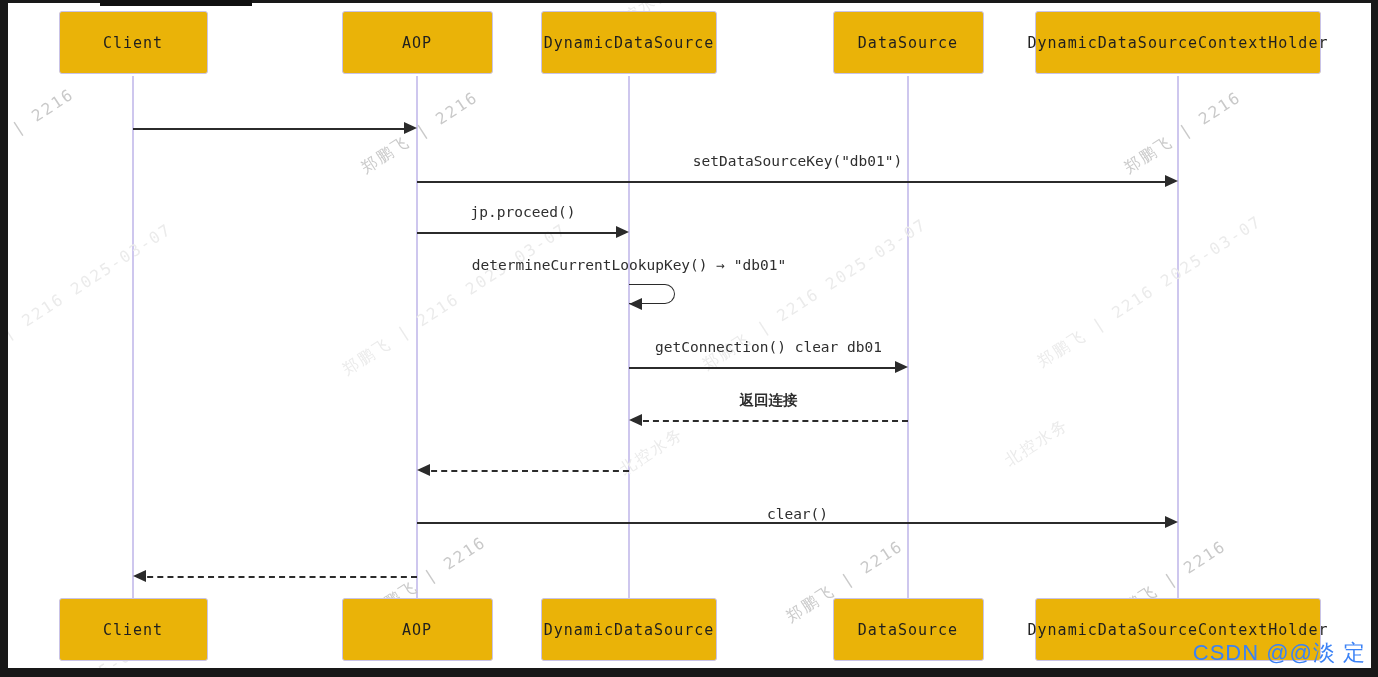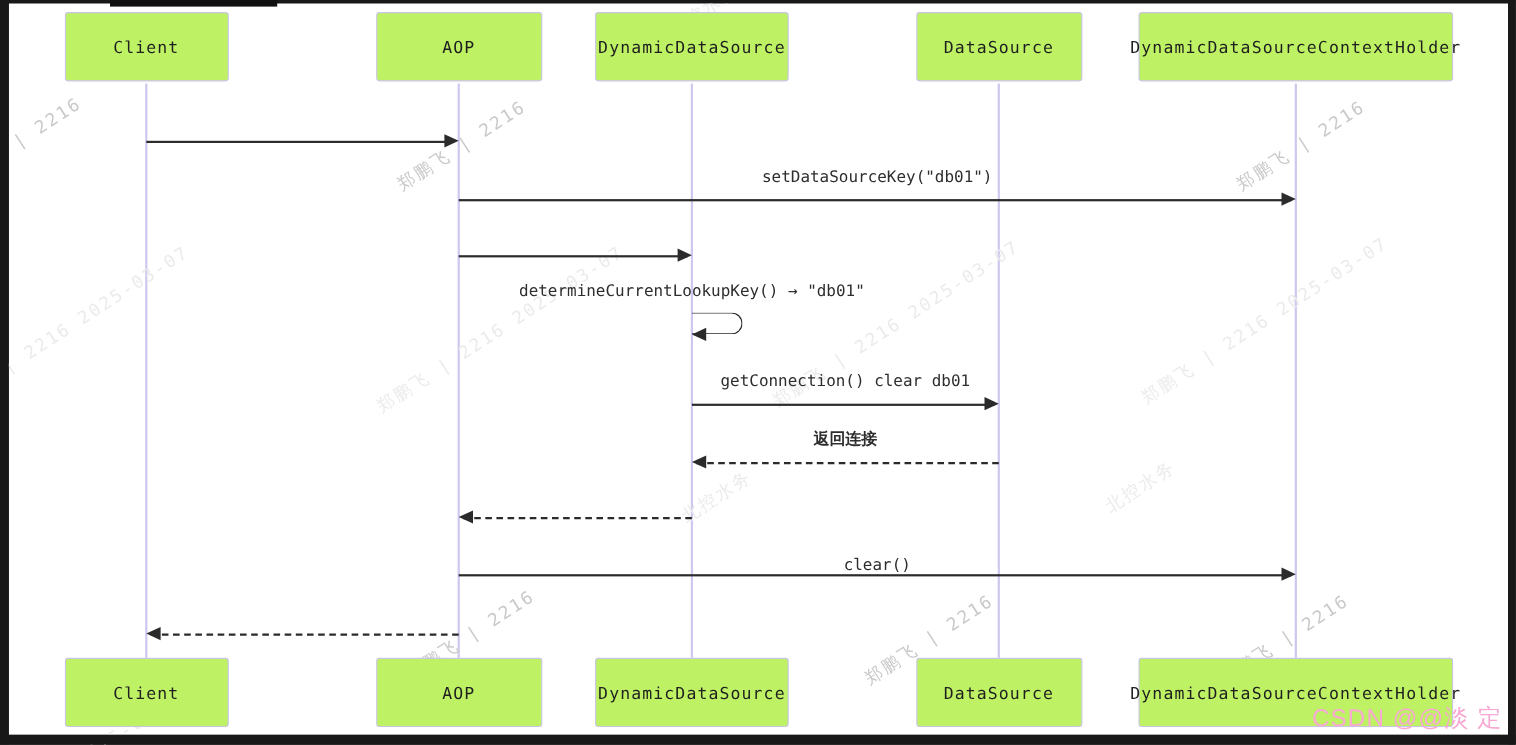--- a/index.html
+++ b/index.html
@@ -19,21 +19,21 @@
   #frame-right{left:1371px;top:0;width:7px;height:677px;}
   #frame-bottom{left:0;top:668px;width:1378px;height:9px;}
   #frame-tab{left:100px;top:0;width:152px;height:6px;background:#101010;z-index:7;position:absolute;}
 
   .lifeline{
     position:absolute;top:76px;height:522px;width:2px;
     background:#cec7ee;z-index:1;
   }
   .actor-box{
     position:absolute;height:63px;z-index:2;
-    background:#bef264;border:1px solid #c9c3e6;border-radius:3px;
+    background:#eab308;border:1px solid #c9c3e6;border-radius:3px;
     display:flex;align-items:center;justify-content:center;
     font-size:15px;letter-spacing:1px;color:#1f1f1f;
     box-sizing:border-box;
   }
   .msg-label{
     position:absolute;z-index:3;text-align:center;
     font-size:14.5px;color:#2e2e2e;white-space:nowrap;line-height:20px;
   }
   .msg-line{position:absolute;height:0;border-top:2px solid #2b2b2b;z-index:2;}
   .msg-line.dashed{border-top-style:dashed;border-top-width:2px;}
@@ -52,21 +52,21 @@
   .wm{
     position:absolute;z-index:2;white-space:nowrap;pointer-events:none;
     transform:translate(-50%,-50%) rotate(-33deg);
     font-size:16px;letter-spacing:2px;
   }
   .wm-mid{color:#c9c9c9;}
   .wm-light{color:#ebebeb;}
   .csdn{
     position:absolute;z-index:4;right:12px;top:638px;
     font-family:"Liberation Sans","DejaVu Sans",sans-serif;
-    font-size:22px;color:#f9a8d4;letter-spacing:1px;white-space:nowrap;
+    font-size:22px;color:#3b82f6;letter-spacing:1px;white-space:nowrap;
   }
 </style>
 </head>
 <body>
 
 <div id="stage">
   <div id="canvas"></div>
 
   <span class="csdn">CSDN @@淡 定</span>
 
@@ -102,20 +102,21 @@
     <div class="actor-box" style="left: 832.5px; top: 11px; width: 151px; height: 63px;">DataSource</div>
     <div class="actor-box" style="left: 832.5px; top: 598px; width: 151px; height: 63px;">DataSource</div>
     <div class="lifeline" style="left: 1177px; top: 76px; height: 522px;"></div>
     <div class="actor-box" style="left: 1035px; top: 11px; width: 286px; height: 63px;">DynamicDataSourceContextHolder</div>
     <div class="actor-box" style="left: 1035px; top: 598px; width: 286px; height: 63px;">DynamicDataSourceContextHolder</div>
     <div class="msg-line" style="top: 128px; left: 133px; width: 280px;"></div>
     <div class="arrowhead arrow-right" style="top: 122px; left: 404px;"></div>
     <div class="msg-label" style="left: 547.5px; width: 500px; top: 151px;">setDataSourceKey("db01")</div>
     <div class="msg-line" style="top: 181px; left: 417px; width: 757px;"></div>
     <div class="arrowhead arrow-right" style="top: 175px; left: 1165px;"></div>
+    <div class="msg-label" style="left: 273px; width: 500px; top: 202px;">jp.proceed()</div>
     <div class="msg-line" style="top: 232px; left: 417px; width: 208px;"></div>
     <div class="arrowhead arrow-right" style="top: 226px; left: 616px;"></div>
     <div class="msg-label" style="left: 379px; width: 500px; top: 255px;">determineCurrentLookupKey() → "db01"</div>
     <div class="self-loop" style="left: 629px; top: 284px;"></div>
     <div class="arrowhead arrow-left" style="left: 629px; top: 298px;"></div>
     <div class="msg-label" style="left: 518.5px; width: 500px; top: 337px;">getConnection() clear db01</div>
     <div class="msg-line" style="top: 367px; left: 629px; width: 275px;"></div>
     <div class="arrowhead arrow-right" style="top: 361px; left: 895px;"></div>
     <div class="msg-label" style="left: 518.5px; width: 500px; top: 390px; font-weight: bold;">返回连接</div>
     <div class="msg-line dashed" style="top: 420px; left: 633px; width: 275px;"></div>

